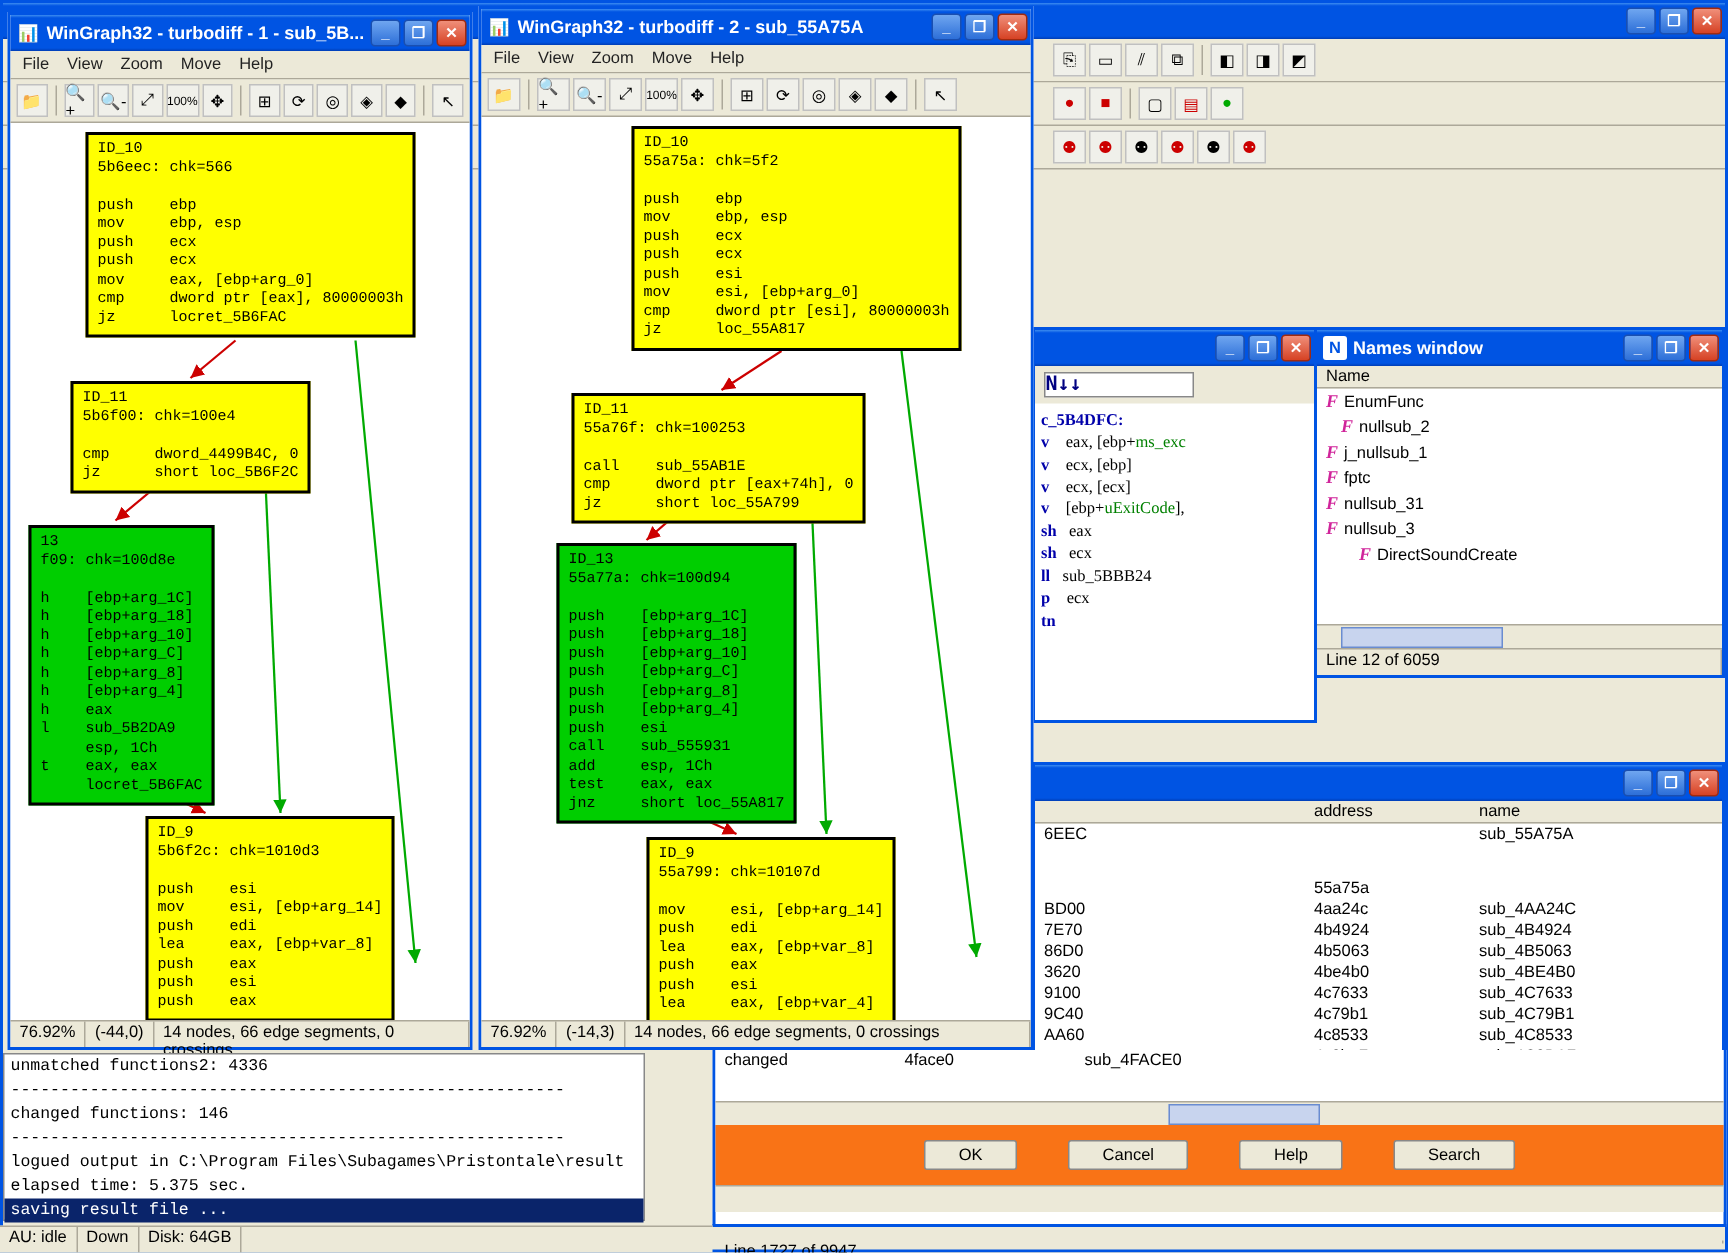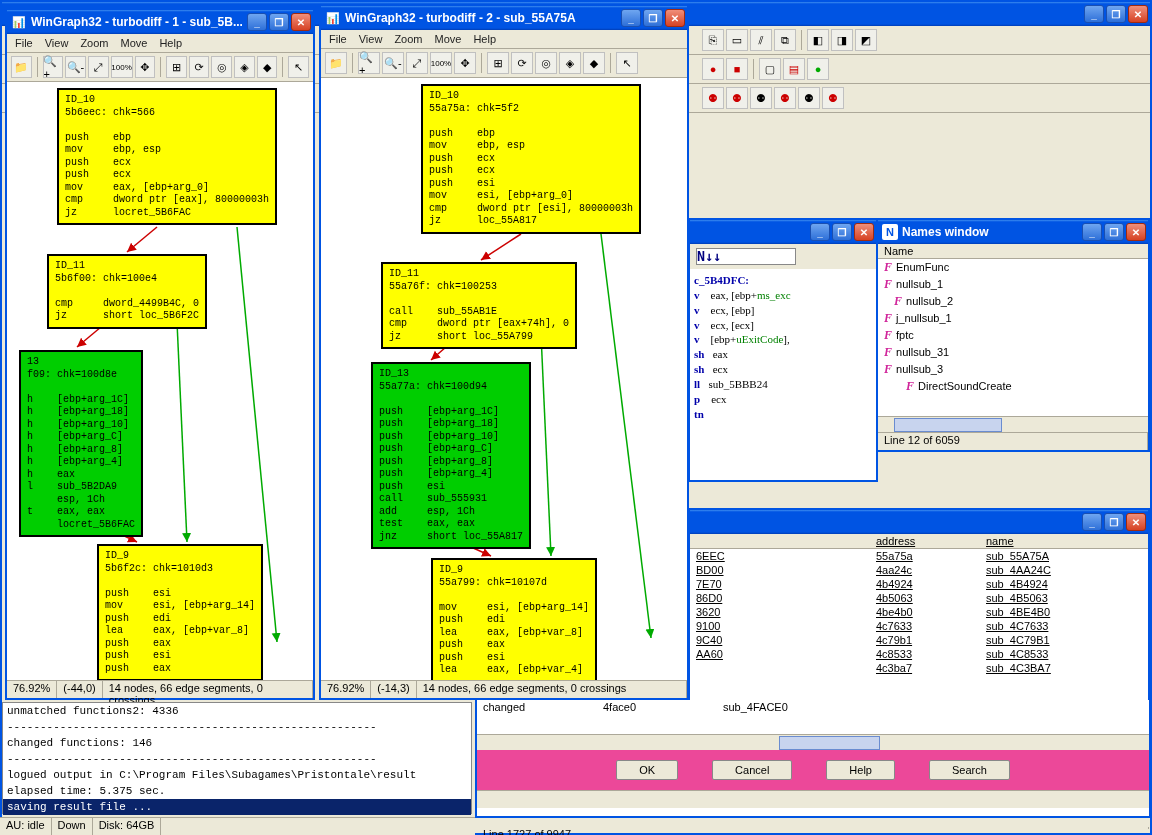--- a/index.html
+++ b/index.html
@@ -289,23 +289,20 @@
   </div>
   <div class="list" style="flex:1;">
     <div class="lhead">
         <div style="flex:1;">Name</div>
       </div>
     <div id="names-rows">
         <div class="lrow">
           <div style="flex:1;"><span class="ficon">F</span>EnumFunc</div>
         </div>
         <div class="lrow">
-          <div style="flex:1;"><span class="ficon">F</span>nullsub_1</div>
-        </div>
-        <div class="lrow">
           <div style="flex:1;padding-left:16px;"><span class="ficon">F</span>nullsub_2</div>
         </div>
         <div class="lrow">
           <div style="flex:1;"><span class="ficon">F</span>j_nullsub_1</div>
         </div>
         <div class="lrow">
           <div style="flex:1;"><span class="ficon">F</span>fptc</div>
         </div>
         <div class="lrow">
           <div style="flex:1;"><span class="ficon">F</span>nullsub_31</div>
@@ -328,30 +325,30 @@
 
 <div class="window" style="left:688px;top:508px;width:462px;height:238px;">
   <div class="titlebar">
     <span class="title-text"></span>
     <div class="winbtns">
       <div class="winbtn">_</div>
       <div class="winbtn">❐</div>
       <div class="winbtn close">✕</div>
     </div>
   </div>
-  <div class="list" style="flex:1;text-decoration:underline;">
+  <div class="list" style="flex:1;">
     <div class="lhead">
       <div style="width:180px;"></div>
       <div style="width:110px;">address</div>
       <div style="flex:1;">name</div>
     </div>
     <div id="rs-rows">
         <div class="lrow">
           <div style="width:180px;">6EEC</div>
-          <div style="width:110px;">55a75a</div>
+          <div style="width:110px;margin-top:36px;">55a75a</div>
           <div style="flex:1;">sub_55A75A</div>
         </div>
         <div class="lrow">
           <div style="width:180px;">BD00</div>
           <div style="width:110px;">4aa24c</div>
           <div style="flex:1;">sub_4AA24C</div>
         </div>
         <div class="lrow">
           <div style="width:180px;">7E70</div>
           <div style="width:110px;">4b4924</div>
@@ -397,32 +394,32 @@
         <div class="lrow">
           <div style="width:120px;">changed</div>
           <div style="width:120px;">4face0</div>
           <div style="flex:1;">sub_4FACE0</div>
         </div>
       </div>
   </div>
   <div class="scrollbar-x">
       <div class="scrollthumb" style="flex-basis:15%;margin-left:45%;"></div>
     </div>
-  <div style="background:#ec4899;padding:10px;display:flex;gap:34px;justify-content:center;">
+  <div style="background:#f97316;padding:10px;display:flex;gap:34px;justify-content:center;">
     <button class="btn">OK</button>
     <button class="btn">Cancel</button>
     <button class="btn">Help</button>
     <button class="btn">Search</button>
   </div>
   <div class="statusbar">
     <div class="sbcell" style="flex:1;margin-top:36px;">Line 1727 of 9947</div>
   </div>
 </div>
 
-<div style="position:absolute;left:2px;top:702px;width:470px;height:112px;background:#fff;border:1px solid #888;">
+<div style="position:absolute;left:2px;top:702px;width:428px;height:112px;background:#fff;border:1px solid #888;">
   <div class="outtext">unmatched functions2: 4336</div>
   <div class="outtext">--------------------------------------------------------</div>
   <div class="outtext">changed functions: 146</div>
   <div class="outtext">--------------------------------------------------------</div>
   <div class="outtext">logued output in C:\Program Files\Subagames\Pristontale\result</div>
   <div class="outtext">elapsed time: 5.375 sec.</div>
   <div class="outtext hl">saving result file ...</div>
 </div>
 
 <div class="statusbar" style="position:absolute;left:0;bottom:0;width:475px;">

